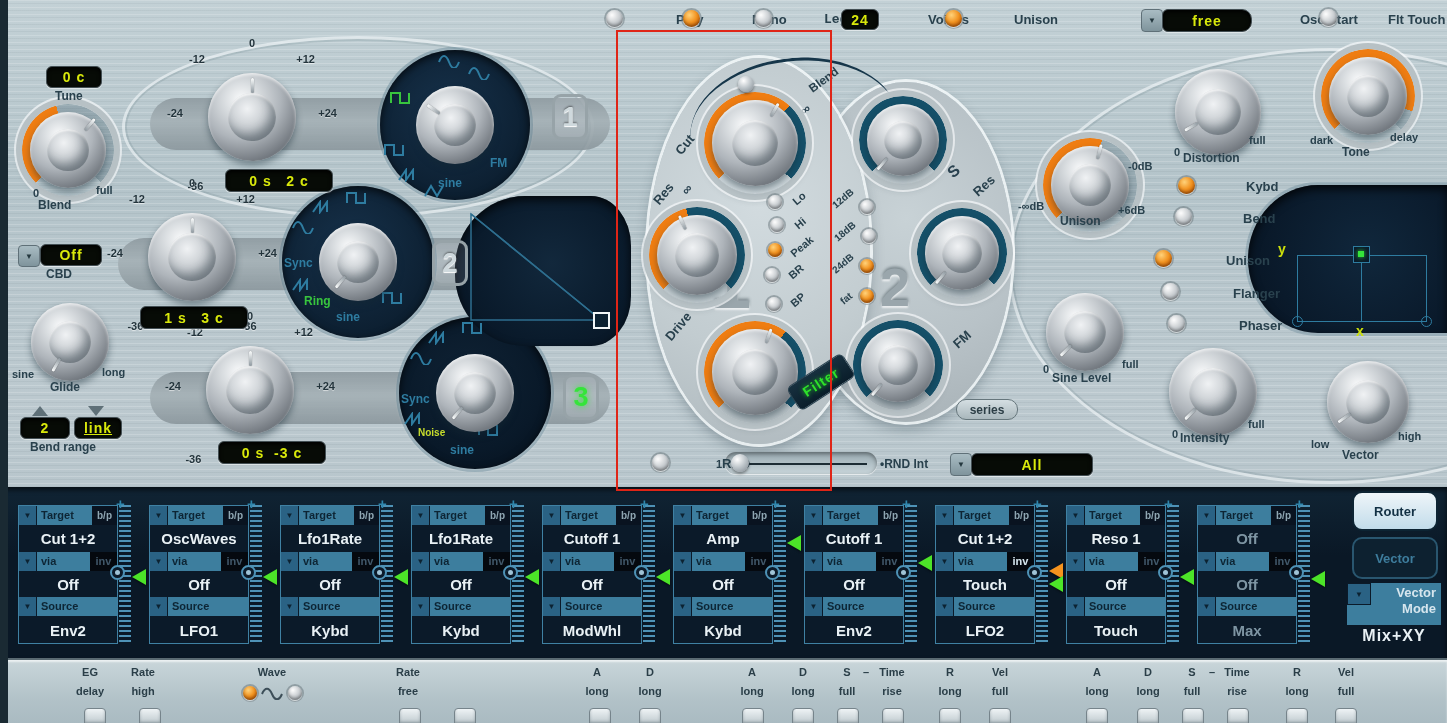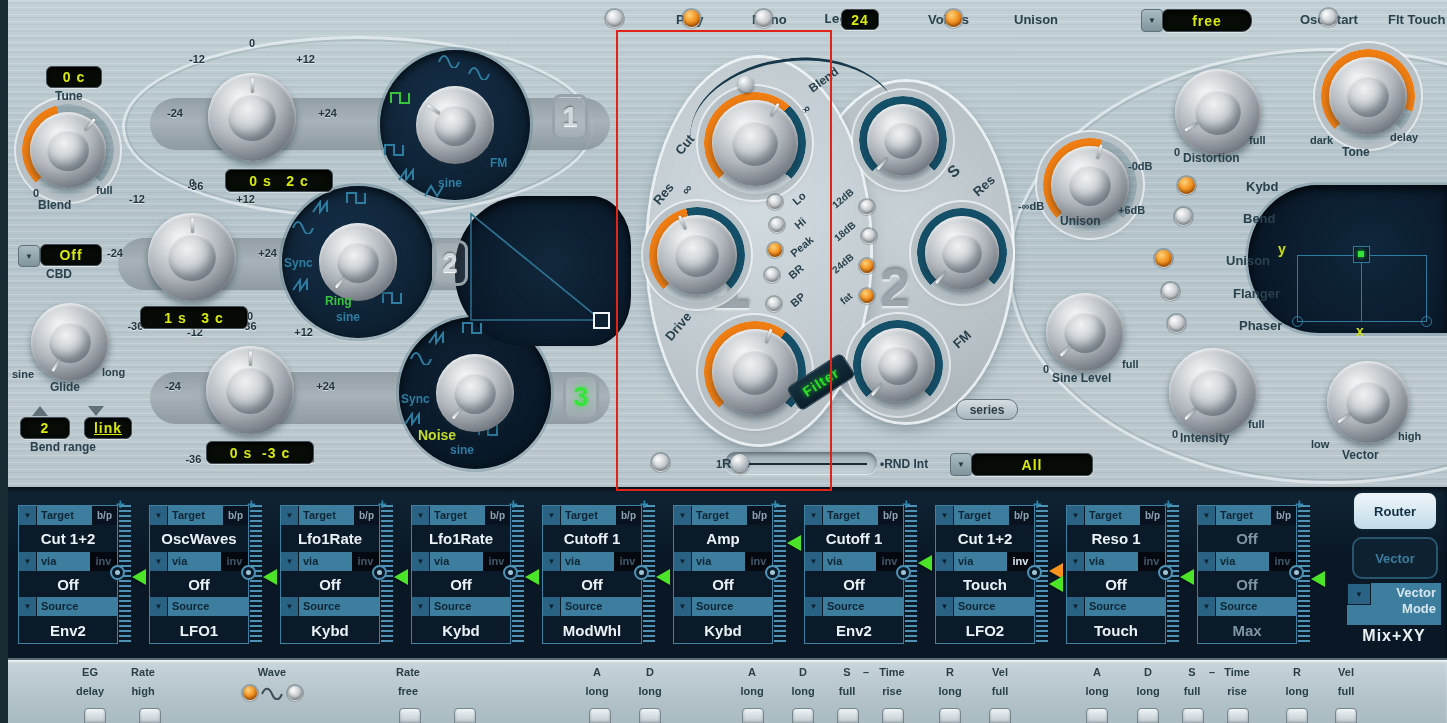--- a/index.html
+++ b/index.html
@@ -4,21 +4,21 @@
 <style>
   html,body{margin:0;padding:0;background:#5a666c;font-family:"Liberation Sans",sans-serif;}
   #stage{position:relative;width:1447px;height:723px;overflow:hidden;
     background:linear-gradient(180deg,#c3d1d6 0%,#b4c4ca 25%,#bcc9cf 55%,#aebec5 100%);}
   #stage::before{content:"";position:absolute;inset:0;pointer-events:none;z-index:1;
     background:repeating-linear-gradient(180deg,rgba(255,255,255,.18) 0 1px,transparent 1px 3px,rgba(20,40,50,.05) 3px 4px,transparent 4px 7px);}
   .abs{position:absolute;}
   .lbl{position:absolute;font-weight:bold;font-size:11px;color:#29414d;white-space:nowrap;z-index:12;}
   .lbl13{font-size:13px;margin-left:44px;}
   .tlbl{color:#2e7ca0;}
-  .glbl{color:#38c53e;margin-left:21px;}
+  .glbl{color:#38c53e;}
   .ylbl{color:#c6dc2c;}
   .rot{transform-origin:left top;}
   .lcd{position:absolute;background:#070b06;color:#d9e90b;font-weight:bold;font-size:14px;text-align:center;
     border-radius:6px;border:1px solid #434f54;box-shadow:inset 0 2px 4px #000,0 1px 1px rgba(255,255,255,.55);
     display:flex;align-items:center;justify-content:center;letter-spacing:1px;z-index:12;white-space:pre;}
   .ddbox{position:absolute;background:linear-gradient(#a9bcc3,#7f949c);border:1px solid #5f7078;border-radius:4px;
     color:#24383f;font-size:8px;display:flex;align-items:center;justify-content:center;z-index:12;}
   .led{position:absolute;width:17px;height:17px;border-radius:50%;z-index:12;
     background:radial-gradient(circle at 35% 30%,#fdfdfd,#c3c8cc 55%,#8d9398);
     box-shadow:inset 0 -2px 3px rgba(0,0,0,.3),0 1px 1px rgba(255,255,255,.7),0 0 0 2px rgba(110,122,128,.55);}
@@ -160,21 +160,21 @@
   <div class="lcd" style="left:40px;top:244px;width:60px;height:20px;">Off</div>
   <div class="lbl" style="left:46px;top:267px;font-size:12px;">CBD</div>
   <div class="knob" style="left:31px;top:303px;width:78px;height:78px;"></div>
   <div class="pw" style="left:31px;top:303px;width:78px;height:78px;transform:rotate(-150deg);"></div>
   <div class="lbl" style="left:12px;top:368px;">sine</div>
   <div class="lbl" style="left:102px;top:366px;">long</div>
   <div class="lbl" style="left:50px;top:380px;font-size:12px;">Glide</div>
   <div class="abs" style="left:32px;top:406px;width:0;height:0;border:8px solid transparent;border-bottom:10px solid #5f7078;border-top:0;z-index:12;"></div>
   <div class="abs" style="left:88px;top:406px;width:0;height:0;border:8px solid transparent;border-top:10px solid #5f7078;border-bottom:0;z-index:12;"></div>
   <div class="lcd" style="left:20px;top:417px;width:48px;height:20px;">2</div>
-  <div class="lcd" style="left:84px;top:417px;width:46px;height:20px;text-decoration:underline;">link</div>
+  <div class="lcd" style="left:74px;top:417px;width:46px;height:20px;text-decoration:underline;">link</div>
   <div class="lbl" style="left:30px;top:440px;font-size:12px;">Bend range</div>
 
   <div class="pticks" style="left:167px;top:37px;">
       <span class="ptk pt0">-36</span>
       <span class="ptk pt1">-24</span>
       <span class="ptk pt2">-12</span>
       <span class="ptk pt3">0</span>
       <span class="ptk pt4">+12</span>
       <span class="ptk pt5">+24</span>
       <span class="ptk pt6">+36</span>
@@ -254,36 +254,36 @@
       <span class="ptk pt0">-36</span>
       <span class="ptk pt1">-24</span>
       <span class="ptk pt2">-12</span>
       <span class="ptk pt3">0</span>
       <span class="ptk pt4">+12</span>
       <span class="ptk pt5">+24</span>
       <span class="ptk pt6">+36</span>
     </div>
   <div class="knob" style="left:206px;top:346px;width:88px;height:88px;"></div>
   <div class="pw" style="left:206px;top:346px;width:88px;height:88px;"></div>
-  <div class="lcd" style="left:206px;top:441px;width:106px;height:21px;">0 s  -3 c</div>
+  <div class="lcd" style="left:218px;top:441px;width:106px;height:21px;">0 s  -3 c</div>
   <div class="wcircle" style="left:399px;top:317px;width:152px;height:152px;background:radial-gradient(circle at 45% 40%,#0f2234 0%,#091929 60%,#050f1a 100%);"></div>
   <svg class="wg" style="left:462px;top:320px;" width="26" height="15">
       <path d="M1,13 L1,3 L10,3 L10,13 L19,13 L19,3" stroke="#2e7ca0" stroke-width="2" fill="none"></path>
     </svg>
   <svg class="wg" style="left:428px;top:331px;" width="24" height="14">
       <path d="M1,12 L8,2 L8,12 L15,2 L15,12" stroke="#2e7ca0" stroke-width="2" fill="none"></path>
     </svg>
   <svg class="wg" style="left:410px;top:351px;" width="24" height="14">
       <path d="M1,8 C4,0 8,0 11,8 C14,16 18,16 21,8" stroke="#2e7ca0" stroke-width="2" fill="none"></path>
     </svg>
   <div class="lbl tlbl" style="left:401px;top:392px;font-size:12px;">Sync</div>
   <svg class="wg" style="left:404px;top:412px;" width="24" height="14">
       <path d="M1,12 L8,2 L8,12 L15,2 L15,12" stroke="#2e7ca0" stroke-width="2" fill="none"></path>
     </svg>
-  <div class="lbl ylbl" style="left:418px;top:427px;font-size:14px;">Noise</div>
+  <div class="lbl ylbl" style="left:418px;top:427px;font-size:10px;">Noise</div>
   <div class="lbl tlbl" style="left:450px;top:443px;font-size:12px;">sine</div>
   <svg class="wg" style="left:478px;top:422px;" width="26" height="15">
       <path d="M1,13 L1,3 L10,3 L10,13 L19,13 L19,3" stroke="#2e7ca0" stroke-width="2" fill="none"></path>
     </svg>
   <div class="knob" style="left:436px;top:354px;width:78px;height:78px;"></div>
   <div class="pw" style="left:436px;top:354px;width:78px;height:78px;transform:rotate(-140deg);"></div>
   <div class="oscbadge green" style="left:563px;top:374px;">3</div>
 
   <div class="fcirc" style="left:800px;top:82px;width:212px;height:340px;background:radial-gradient(circle at 50% 40%,#c8d2d6 0%,#b8c2c7 55%,#a6b0b5 100%);"></div>
   <div class="fcirc" style="left:648px;top:58px;width:222px;height:386px;"></div>

